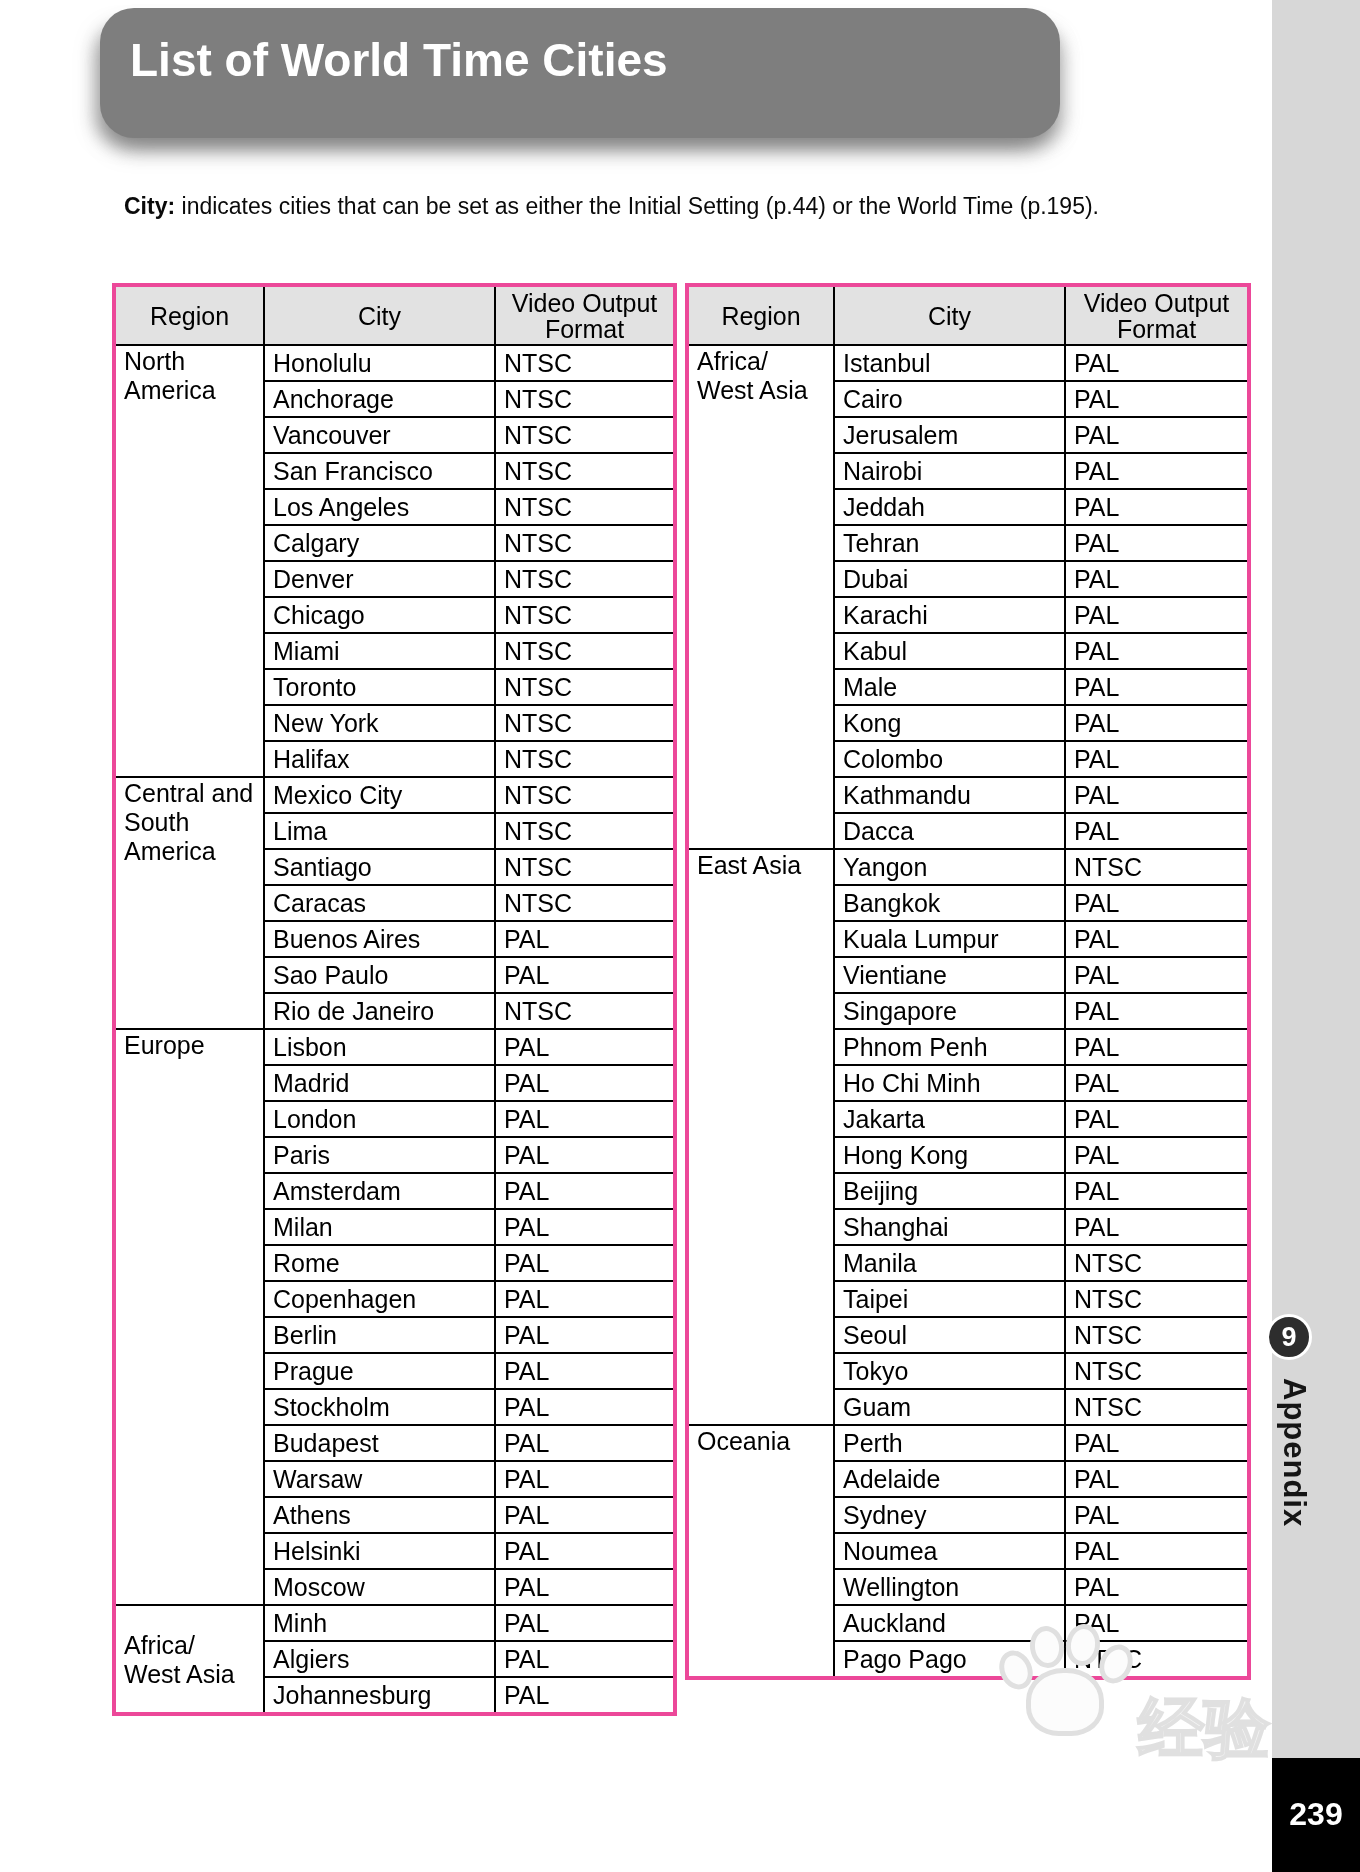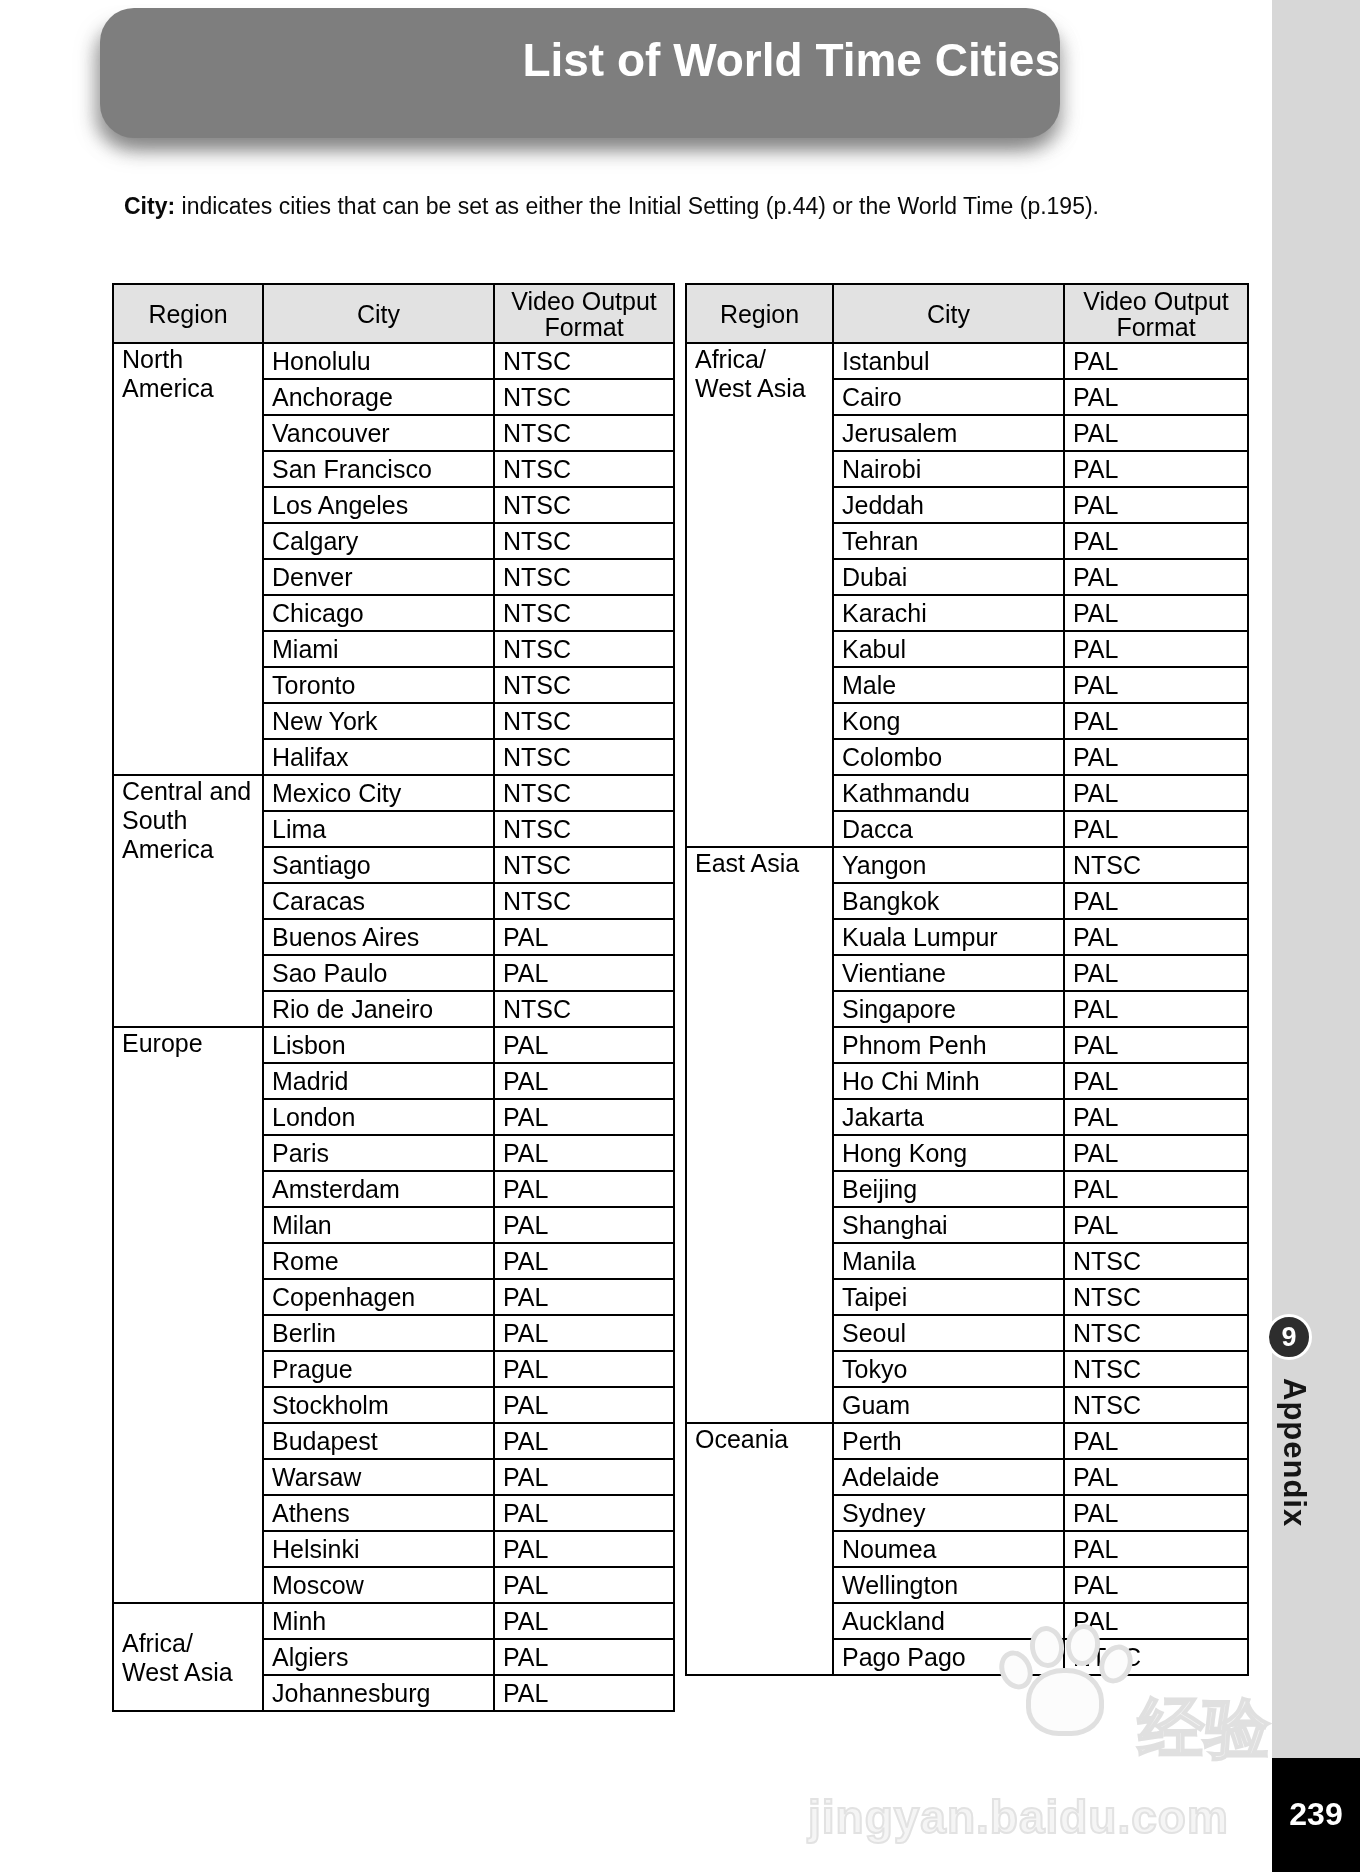--- a/index.html
+++ b/index.html
@@ -3,29 +3,29 @@
 <meta charset="utf-8">
 <style>
   html,body{margin:0;padding:0;background:#fff;}
   #page{position:relative;width:1360px;height:1872px;background:#ffffff;overflow:hidden;
         font-family:"Liberation Sans", sans-serif;color:#000;}
 
   
   .banner{position:absolute;left:100px;top:8px;width:960px;height:130px;background:#7e7e7e;
           border-radius:34px;
           box-shadow:0 16px 20px -4px rgba(120,120,120,.75), -12px 12px 18px -6px rgba(130,130,130,.55), 12px 12px 18px -8px rgba(140,140,140,.4);}
-  .banner h1{margin:0;padding:26px 0 0 30px;font-size:46px;line-height:52px;font-weight:bold;color:#ffffff;letter-spacing:0px;text-align:right;}
+  .banner h1{margin:0;padding:26px 0 0 30px;font-size:46px;line-height:52px;font-weight:bold;color:#ffffff;letter-spacing:0px;}
 
   
   .intro{position:absolute;left:96px;top:190px;width:1150px;font-size:23px;line-height:33px;color:#0a0a0a;}
   .intro b{font-weight:bold;margin-left:28px;}
 
   
   table.wt{position:absolute;border-collapse:collapse;table-layout:fixed;background:#fff;
-           border:1px solid #ec4899;font-size:25px;}
+           border:4px solid #ec4899;font-size:25px;}
   table.wt th{background:#e2e2e2;font-weight:normal;text-align:center;vertical-align:middle;
               border:2px solid #000;height:55px;line-height:26px;padding:1px 4px;}
   table.wt td{border:2px solid #000;height:34px;line-height:34px;padding:0 0 0 8px;
               overflow:hidden;white-space:nowrap;}
   table.wt td.region-cell{vertical-align:top;white-space:pre-line;line-height:29px;padding-top:1px;}
   table.wt td.va-middle{vertical-align:middle;}
   #table-left{left:112px;top:283px;width:561px;}
   #table-right{left:685px;top:283px;width:562px;}
   #table-left col.c-region{width:150px;}  #table-left col.c-city{width:231px;}  #table-left col.c-format{width:180px;}
   #table-right col.c-region{width:147px;} #table-right col.c-city{width:231px;} #table-right col.c-format{width:184px;}
@@ -424,16 +424,15 @@
 
   <div class="wm">
     <div class="paw">
       <i class="toe1"></i>
         <i class="toe2"></i>
         <i class="toe3"></i>
         <i class="toe4"></i>
         <i class="palm"></i>
     </div>
     <div class="t1cn">经验</div>
-    <div class="t2">jingyan.baidu.com</div>
   </div>
 
 </div>
 
 </body></html>

